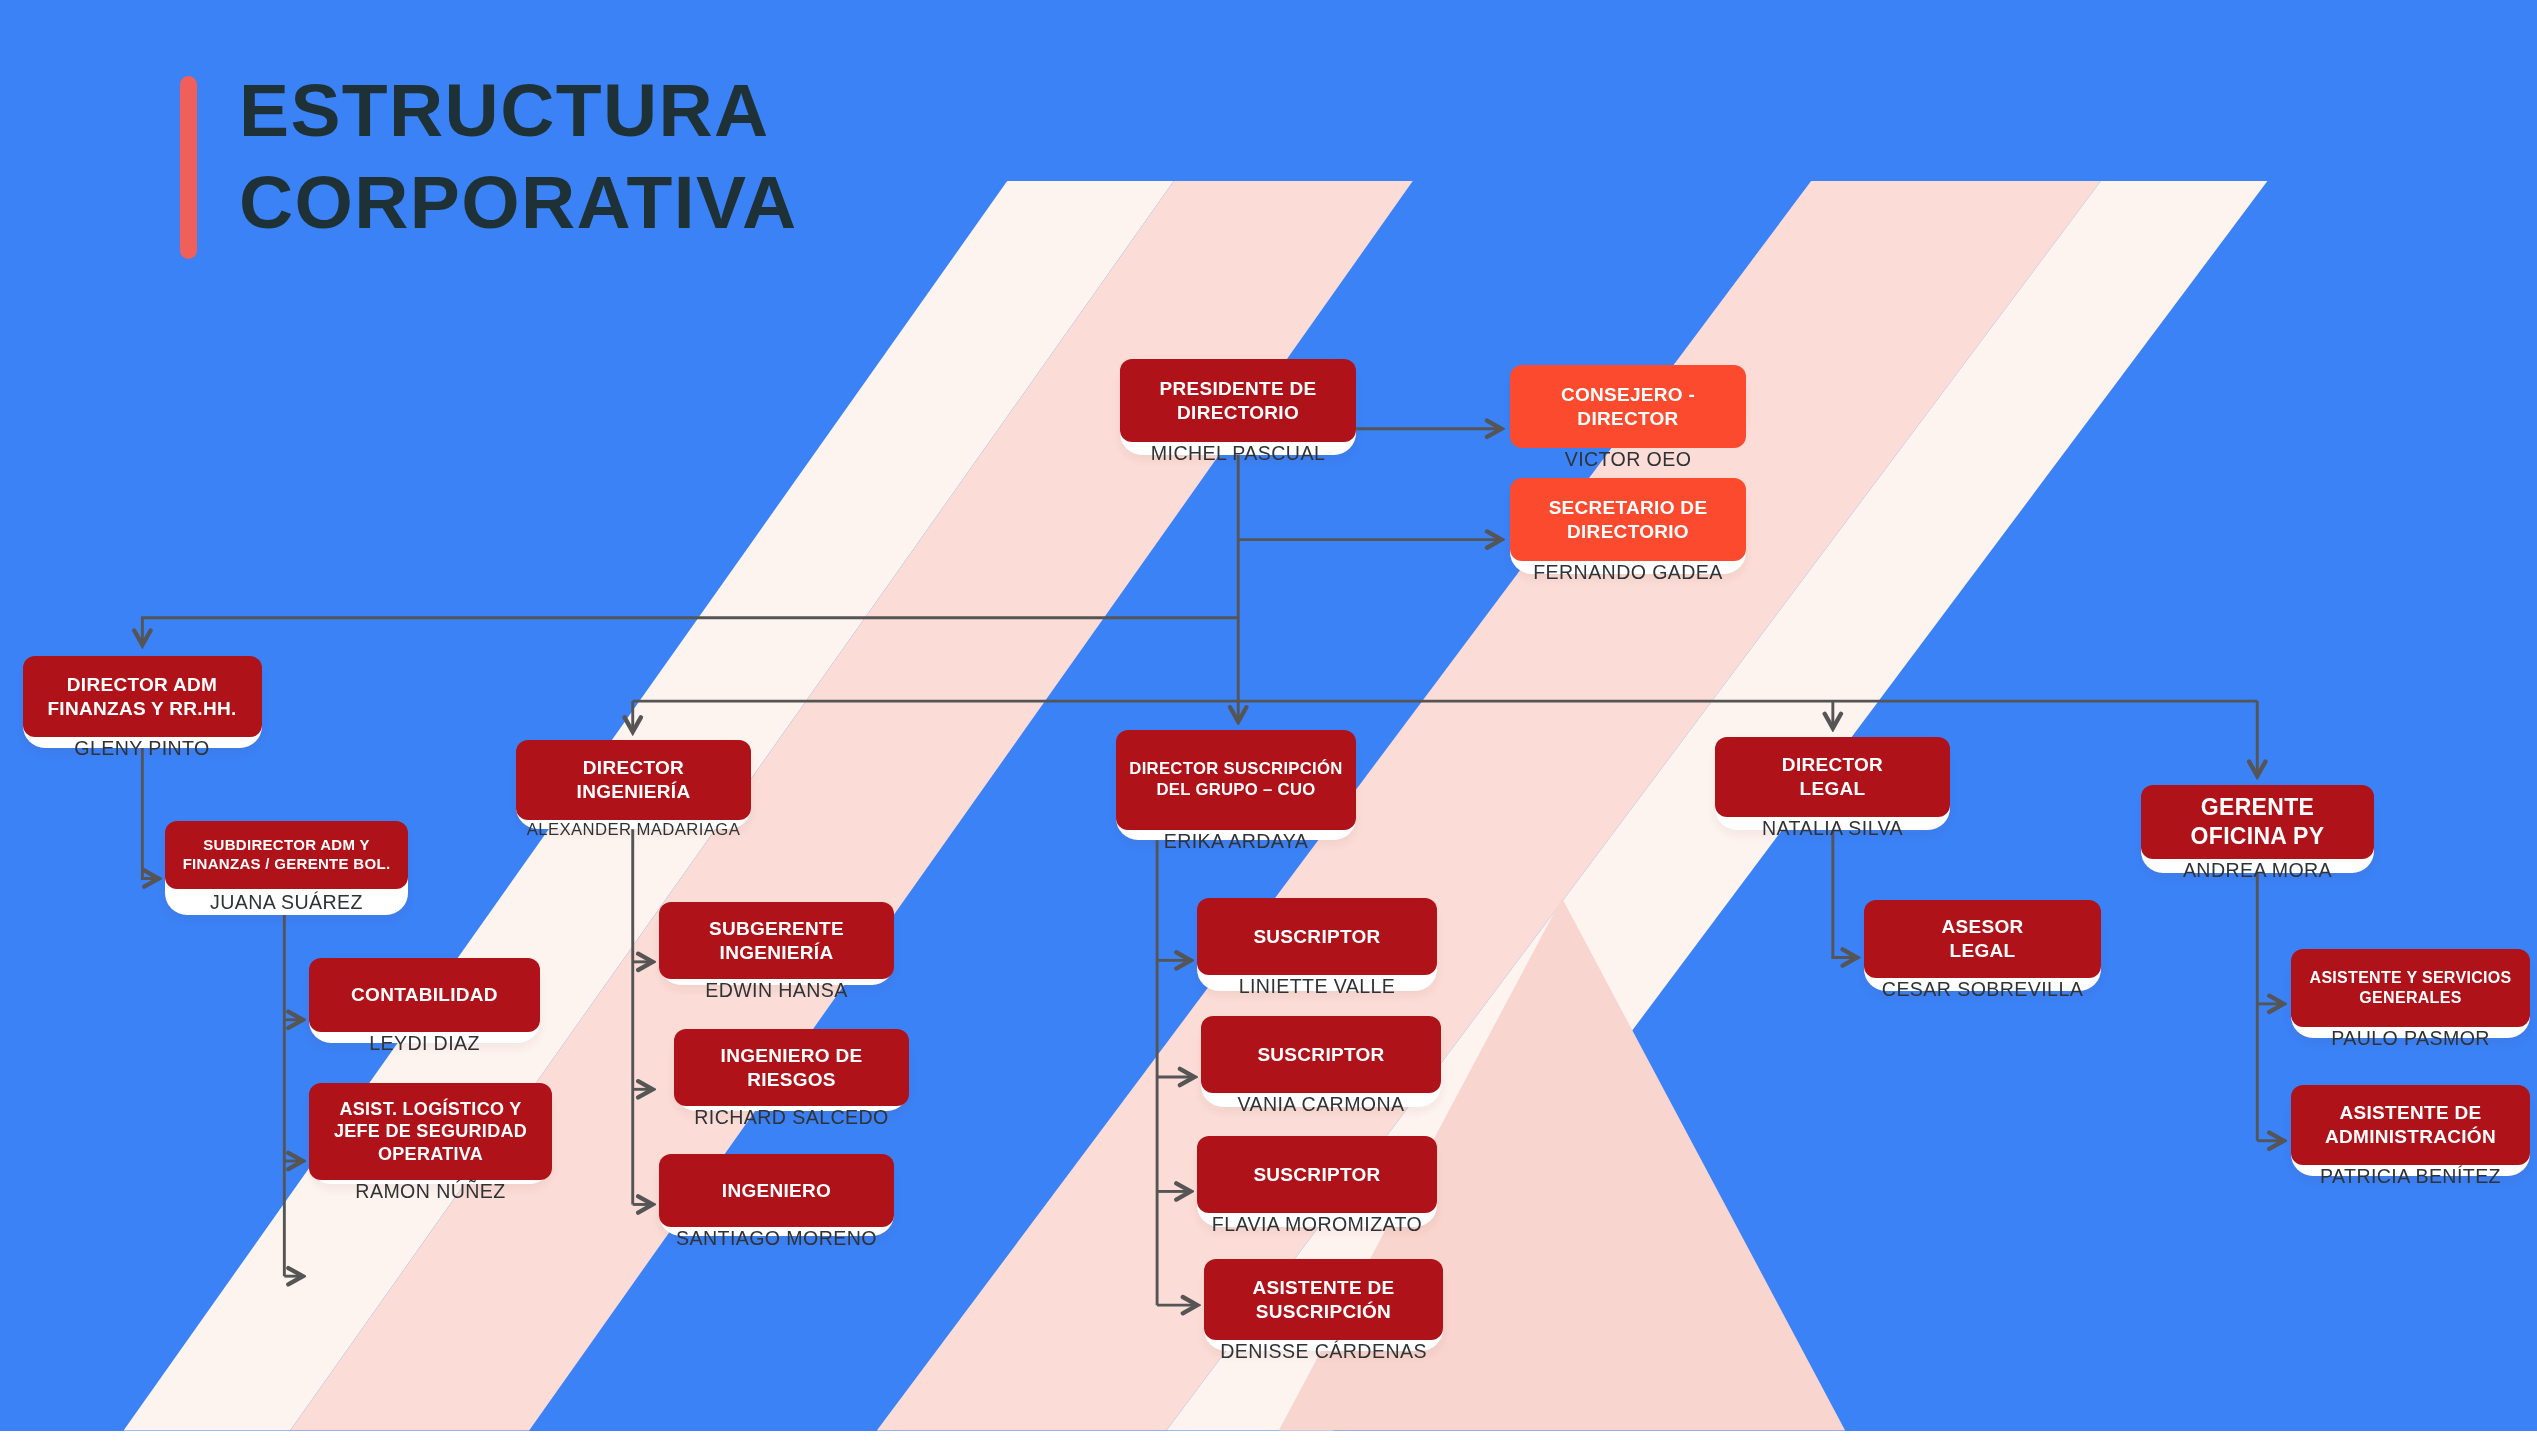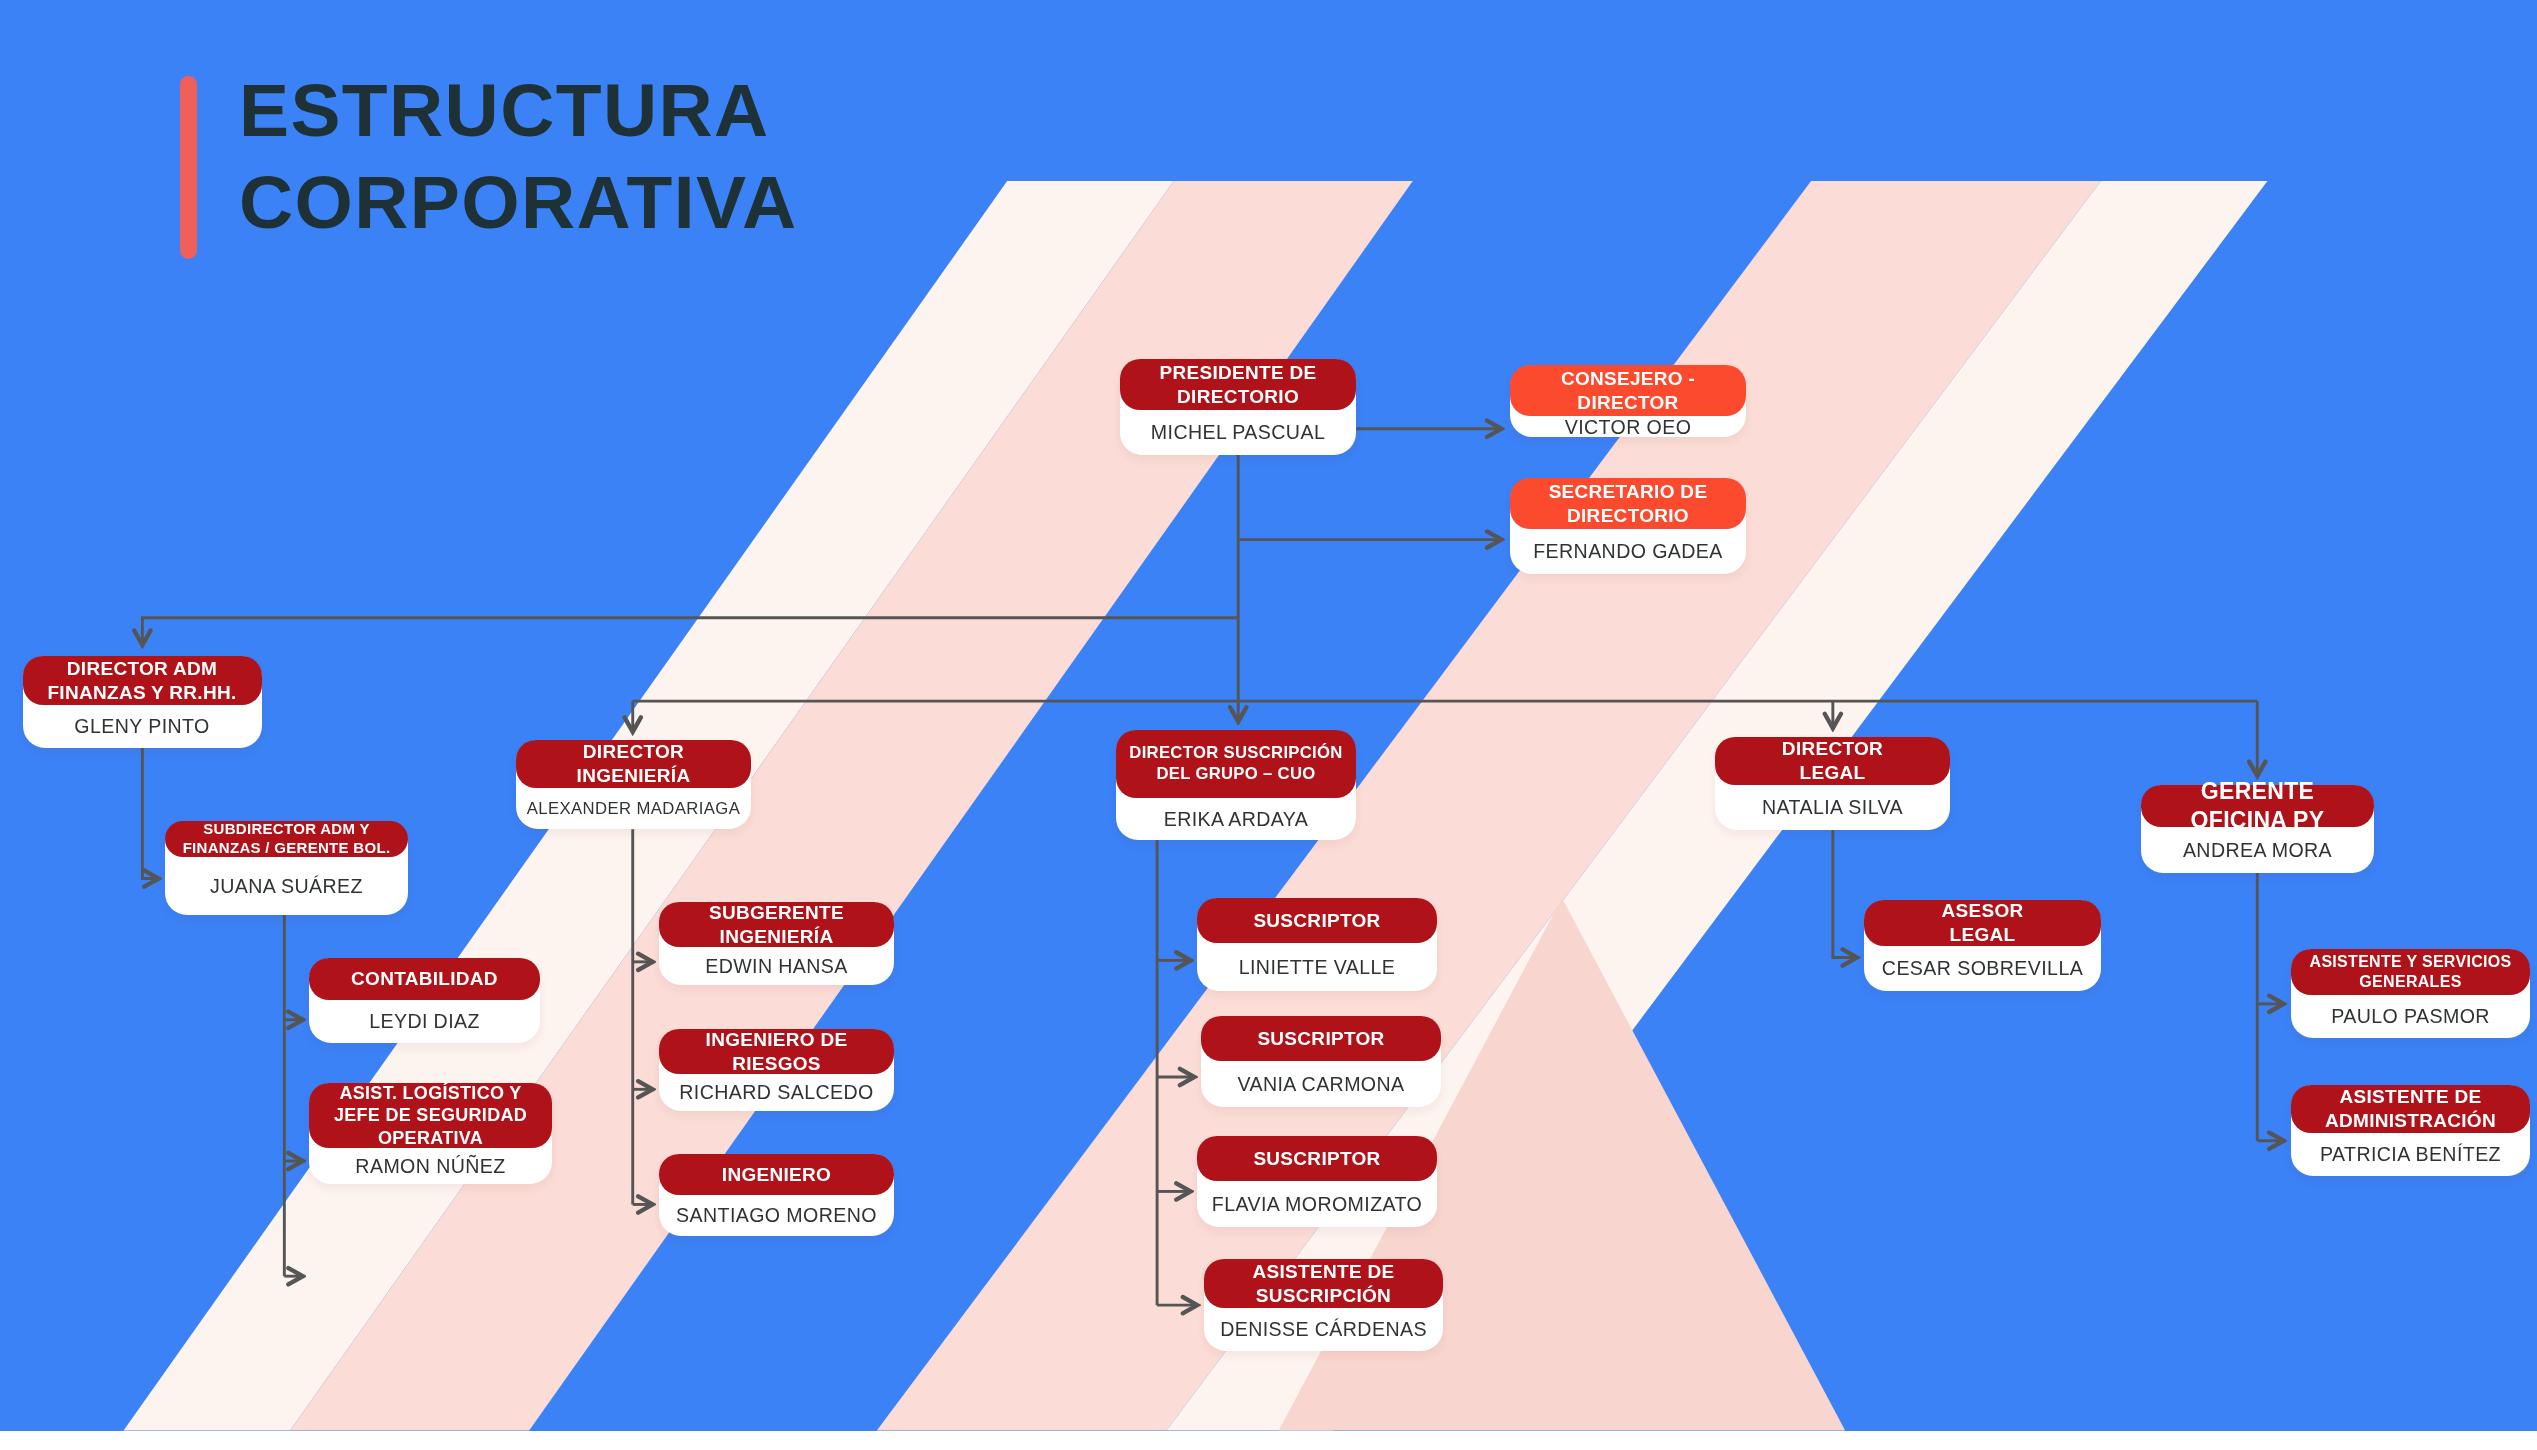--- a/index.html
+++ b/index.html
@@ -5,23 +5,23 @@
   html,body{margin:0;padding:0;}
   body{width:2538px;height:1450px;overflow:hidden;font-family:"Liberation Sans",sans-serif;}
   #canvas{position:relative;width:2538px;height:1450px;background:#3b82f6;overflow:hidden;}
   #wires{position:absolute;left:0;top:0;width:2538px;height:1450px;}
   .accent-bar{position:absolute;left:180px;top:76px;width:17.4px;height:183px;border-radius:8.7px;background:#f15f5a;}
   .page-title{position:absolute;left:239px;top:64px;width:942px;
     font-size:75px;font-weight:800;line-height:1.23;letter-spacing:1.4px;
     color:#1d3136;white-space:pre-line;}
   .node{position:absolute;background:#ffffff;border-radius:22px;
     box-shadow:0 4.3px 10px rgba(120,40,30,0.06);display:flex;flex-direction:column;}
-  .pill{flex:0 0 auto;background:#b01219;border-radius:20px;color:#ffffff;
+  .pill{flex:0 0 auto;background:#b01219;border-radius:12px;color:#ffffff;
     display:flex;align-items:center;justify-content:center;text-align:center;
-    font-weight:700;font-size:19px;line-height:1.24;letter-spacing:0.3px;padding:0 10px;}
+    font-weight:700;font-size:19px;line-height:1.24;letter-spacing:0.3px;padding:16px 10px;}
   .pill span{white-space:pre-line;}
   .node.orange .pill{background:#fb4a2e;}
   .name{flex:1;display:flex;align-items:center;justify-content:center;text-align:center;
     font-size:19.6px;letter-spacing:0.4px;color:#303335;padding:0 4.3px;white-space:nowrap;}
   .t21 .pill{font-size:15px;} .t22 .pill{font-size:16px;} .t23 .pill{font-size:16.7px;}
   .t24 .pill{font-size:23px;} .t25 .pill{font-size:18px;}
   .n23 .name{font-size:16.7px;}
   .bottom-strip{position:absolute;left:0;top:1431px;width:2538px;height:19.6px;background:#ffffff;}
 </style>
 </head>
@@ -137,21 +137,21 @@
       </div>
     <div class="name">ALEXANDER MADARIAGA</div>
   </div>
   <div class="node" style="left:659px;top:902px;width:235px;height:83px">
     <div class="pill" style="height:45px">
         <span>SUBGERENTE
 INGENIERÍA</span>
       </div>
     <div class="name">EDWIN HANSA</div>
   </div>
-  <div class="node" style="left:659px;top:1029px;width:235px;height:82px">
+  <div class="node" style="left:674px;top:1029px;width:235px;height:82px">
     <div class="pill" style="height:45px">
         <span>INGENIERO DE
 RIESGOS</span>
       </div>
     <div class="name">RICHARD SALCEDO</div>
   </div>
   <div class="node" style="left:659px;top:1154px;width:235px;height:82px">
     <div class="pill" style="height:41px">
         <span>INGENIERO</span>
       </div>

